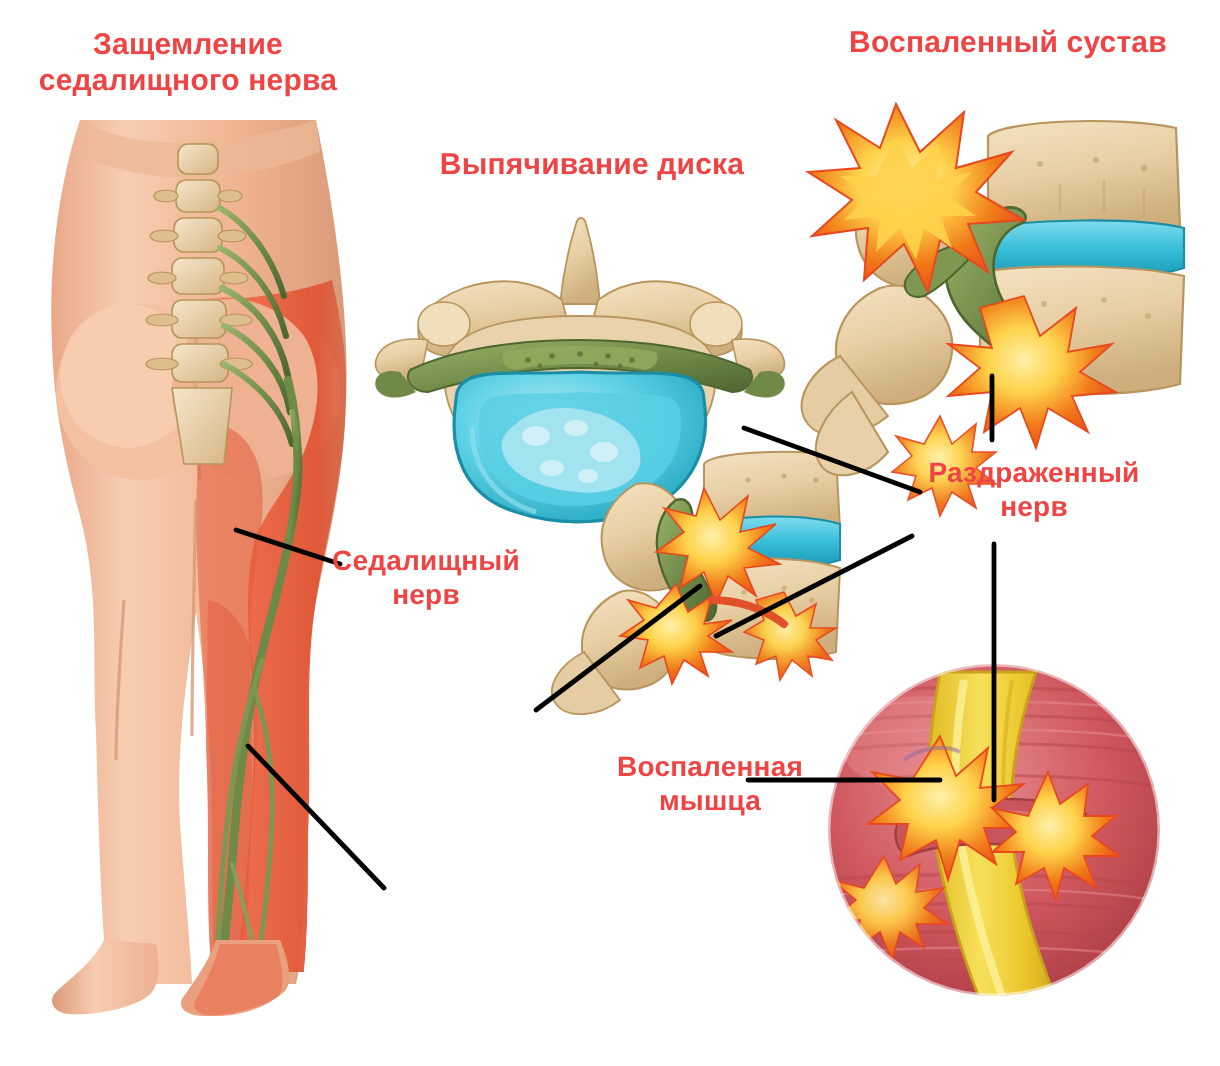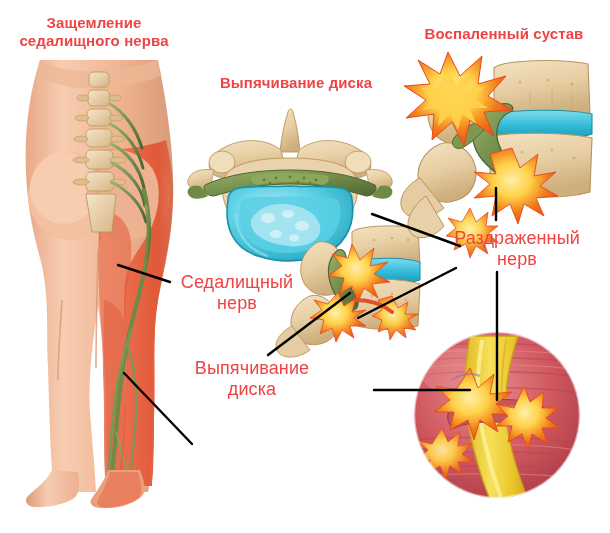--- a/index.html
+++ b/index.html
@@ -2,21 +2,21 @@
 <html><head>
 <meta charset="utf-8">
 <style>
   html,body{margin:0;padding:0;background:#ffffff;}
   body{width:610px;height:533px;position:relative;overflow:hidden;
        font-family:"Liberation Sans",sans-serif;color:#111;}
   .stage{position:absolute;inset:0;}
   .lbl{position:absolute;text-align:center;line-height:1.18;color:#ef4444;
        white-space:pre-line;letter-spacing:0.1px;}
   .title{font-weight:bold;font-size:15px;}
-  .note{font-size:18px;}
+  .note{font-size:14px;font-weight:bold;}
   svg{position:absolute;left:0;top:0;overflow:visible;}
   .lead{stroke:#000;stroke-width:2.4;fill:none;stroke-linecap:round;}
 </style>
 </head>
 <body>
 
 <div class="stage">
 
 <svg width="610" height="533" viewBox="0 0 610 533">
   <defs>
@@ -396,27 +396,27 @@
     <path class="lead" d="M497,272 L497,400"></path>
     <path class="lead" d="M374,390 L470,390"></path>
   </g>
 </svg>
 
 <div class="lbl title" style="left:6px;top:14px;width:176px;">Защемление
 седалищного нерва</div>
 
 <div class="lbl title" style="left:196px;top:74px;width:200px;">Выпячивание диска</div>
 
-<div class="lbl title" style="left:404px;top:13px;width:200px;margin-top:12px;">Воспаленный сустав</div>
-
-
-<div class="lbl note" style="left:179px;top:272px;width:116px;">Седалищный
+<div class="lbl title" style="left:404px;top:13px;width:200px;">Воспаленный сустав</div>
+
+
+<div class="lbl note" style="left:155px;top:272px;width:116px;">Седалищный
 нерв</div>
 
-<div class="lbl note" style="left:186px;top:358px;width:132px;">Выпячивание
-диска</div>
 
 
 <div class="lbl note" style="left:452px;top:228px;width:130px;">Раздраженный
 нерв</div>
 
+<div class="lbl note" style="left:296px;top:375px;width:118px;">Воспаленная
+мышца</div>
 
 </div>
 
 </body></html>

